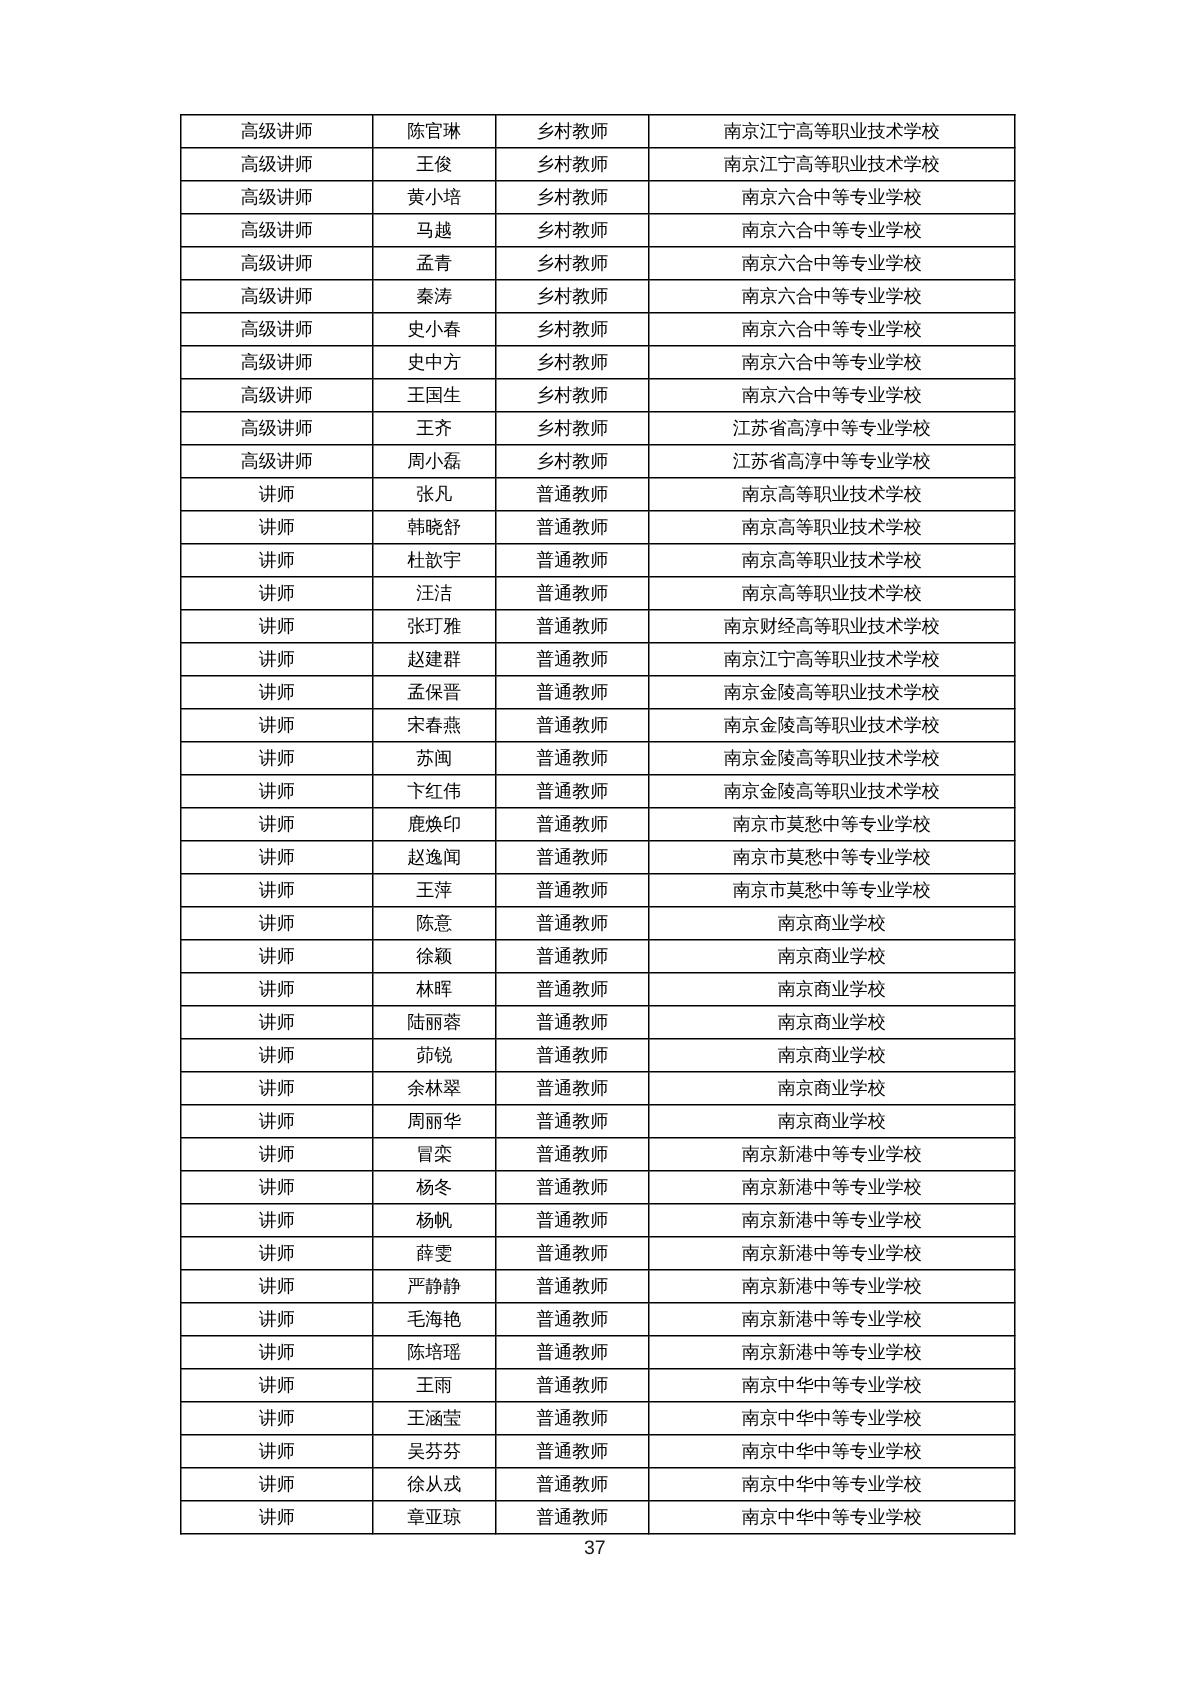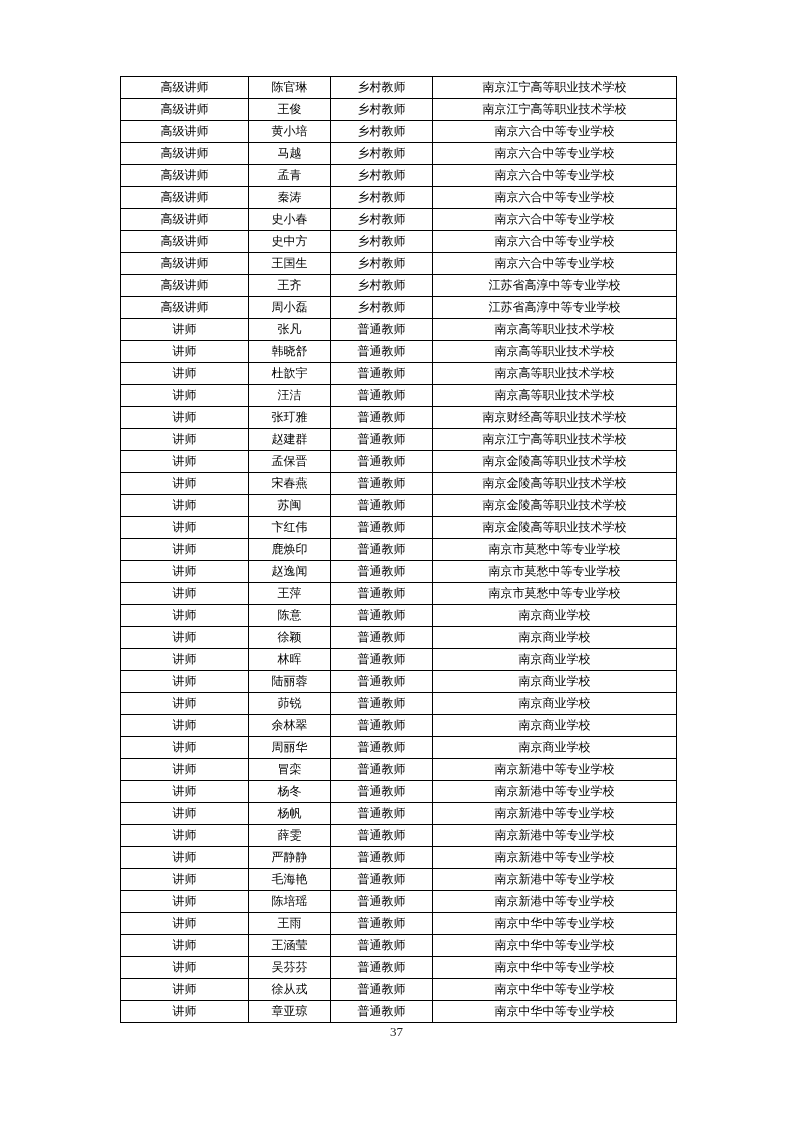--- a/index.html
+++ b/index.html
@@ -39,21 +39,21 @@
   col.c0 { width: 128px; }
   col.c1 { width: 82px; }
   col.c2 { width: 102px; }
   col.c3 { width: 244px; }
   .page-number {
     position: absolute;
     top: 1024px;
     left: 0;
     width: 793px;
     text-align: center;
-    font-family: Liberation Serif, serif;
+    font-family: Liberation Sans, sans-serif;
     font-size: 13px;
     color: #1a1a1a;
   }
 </style>
 </head>
 <body>
 
 <div class="page">
 
   <table class="doc-table">

